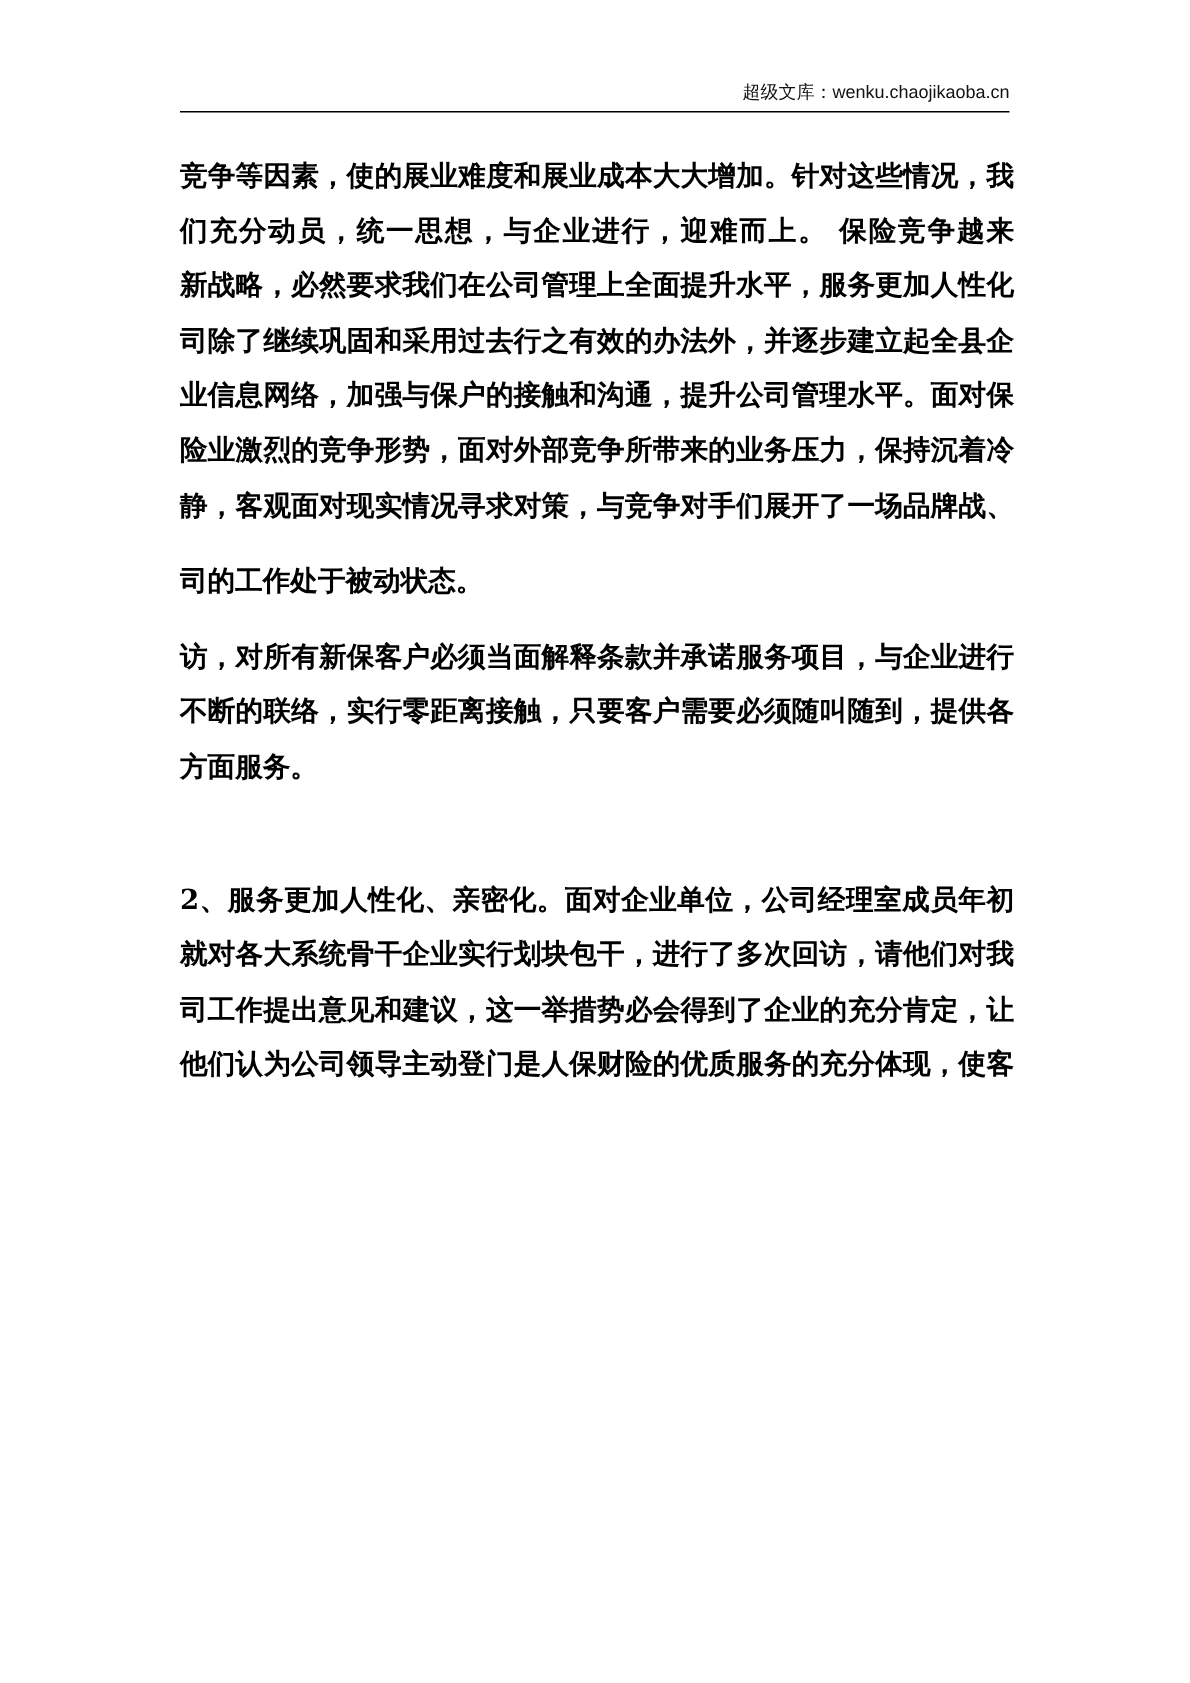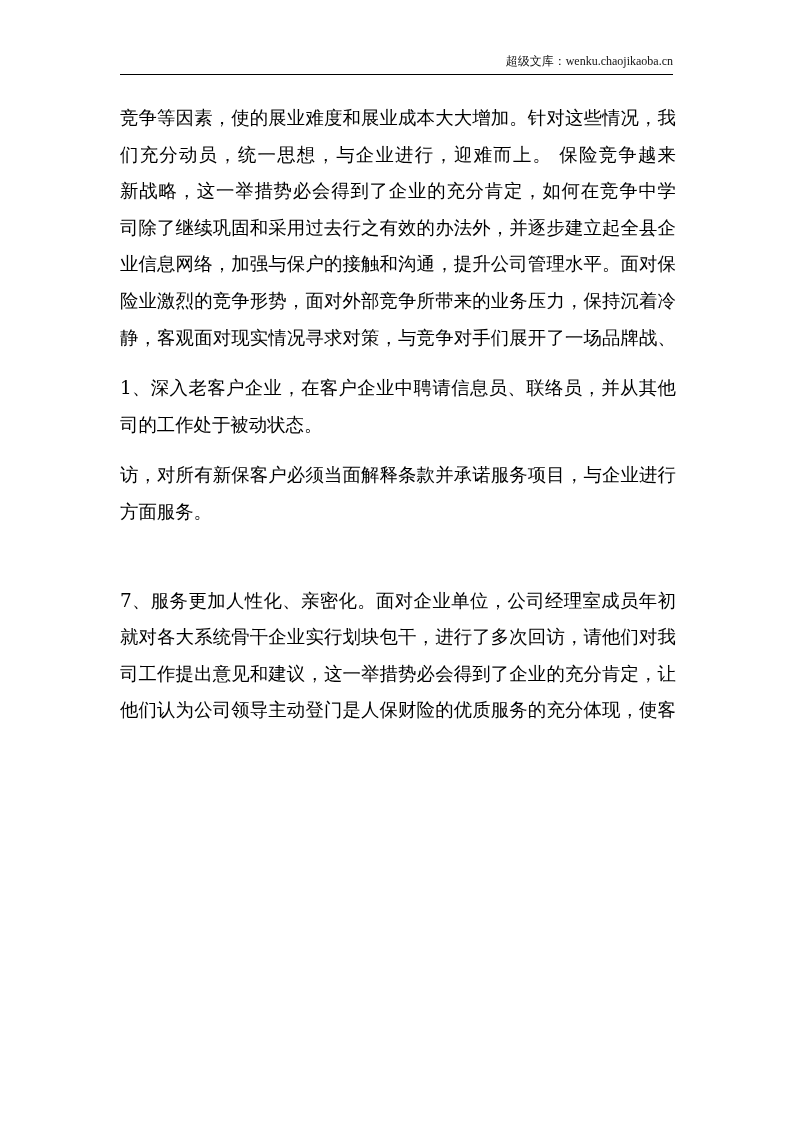--- a/index.html
+++ b/index.html
@@ -16,21 +16,21 @@
       color: #000000;
     }
     .page-header {
       position: absolute;
       left: 120px;
       top: 52px;
       width: 553px;
       height: 22px;
       border-bottom: 1.3px solid #000000;
       text-align: right;
-      font-family: Liberation Serif, serif;
+      font-family: Liberation Sans, sans-serif;
       font-size: 12px;
       line-height: 18px;
       color: #111111;
     }
     .page-body {
       position: absolute;
       left: 120px;
       top: 100px;
       width: 556px;
     }
@@ -42,62 +42,63 @@
       text-align-last: left;
       letter-spacing: 0px;
       white-space: normal;
     }
     .line {
       display: block;
       height: 36.6px;
       white-space: nowrap;
       text-align-last: justify;
       text-align: justify;
+      font-weight: bold;
     }
     .line.last {
       text-align-last: left;
     }
     .gap-sm { height: 14px; }
     .gap-lg { height: 52px; }
   </style>
 </head>
 <body>
 
 <div class="page-header">
   <span>超级文库：wenku.chaojikaoba.cn</span>
 </div>
 
 <div class="page-body">
 
   <div class="para">
     <span class="line">竞争等因素，使的展业难度和展业成本大大增加。针对这些情况，我</span>
     <span class="line">们充分动员，统一思想，与企业进行，迎难而上。 保险竞争越来</span>
-    <span class="line">新战略，这一举措势必会得到了企业的充分肯定，如何在竞争中学</span>
+    <span class="line">新战略，必然要求我们在公司管理上全面提升水平，服务更加人性化</span>
     <span class="line">司除了继续巩固和采用过去行之有效的办法外，并逐步建立起全县企</span>
     <span class="line">业信息网络，加强与保户的接触和沟通，提升公司管理水平。面对保</span>
     <span class="line">险业激烈的竞争形势，面对外部竞争所带来的业务压力，保持沉着冷</span>
     <span class="line">静，客观面对现实情况寻求对策，与竞争对手们展开了一场品牌战、</span>
   </div>
 
   <div class="gap-sm"></div>
 
   <div class="para">
-    <span class="line">1、深入老客户企业，在客户企业中聘请信息员、联络员，并从其他</span>
     <span class="line last">司的工作处于被动状态。</span>
   </div>
 
   <div class="gap-sm"></div>
 
   <div class="para">
     <span class="line">访，对所有新保客户必须当面解释条款并承诺服务项目，与企业进行</span>
+    <span class="line">不断的联络，实行零距离接触，只要客户需要必须随叫随到，提供各</span>
     <span class="line last">方面服务。</span>
   </div>
 
   <div class="gap-lg"></div>
 
   <div class="para">
-    <span class="line">7、服务更加人性化、亲密化。面对企业单位，公司经理室成员年初</span>
+    <span class="line">2、服务更加人性化、亲密化。面对企业单位，公司经理室成员年初</span>
     <span class="line">就对各大系统骨干企业实行划块包干，进行了多次回访，请他们对我</span>
     <span class="line">司工作提出意见和建议，这一举措势必会得到了企业的充分肯定，让</span>
     <span class="line">他们认为公司领导主动登门是人保财险的优质服务的充分体现，使客</span>
   </div>
 
 </div>
 
 </body></html>

